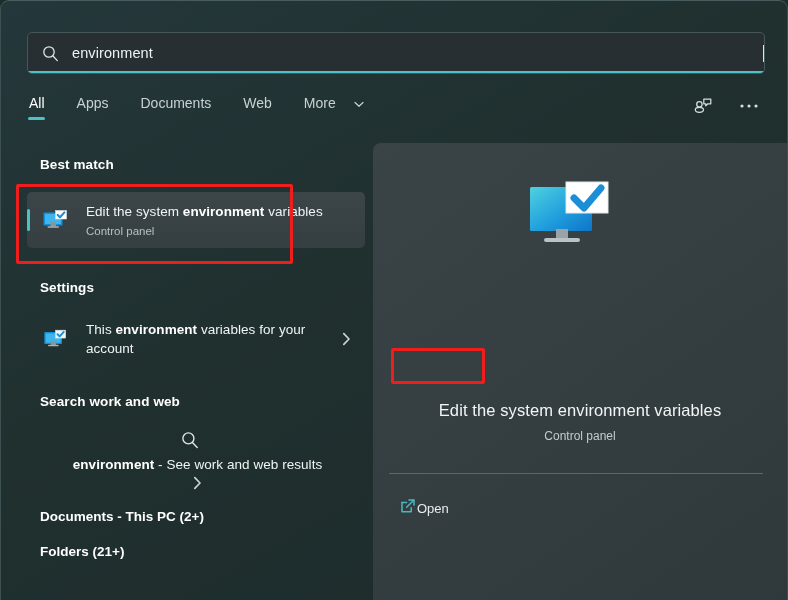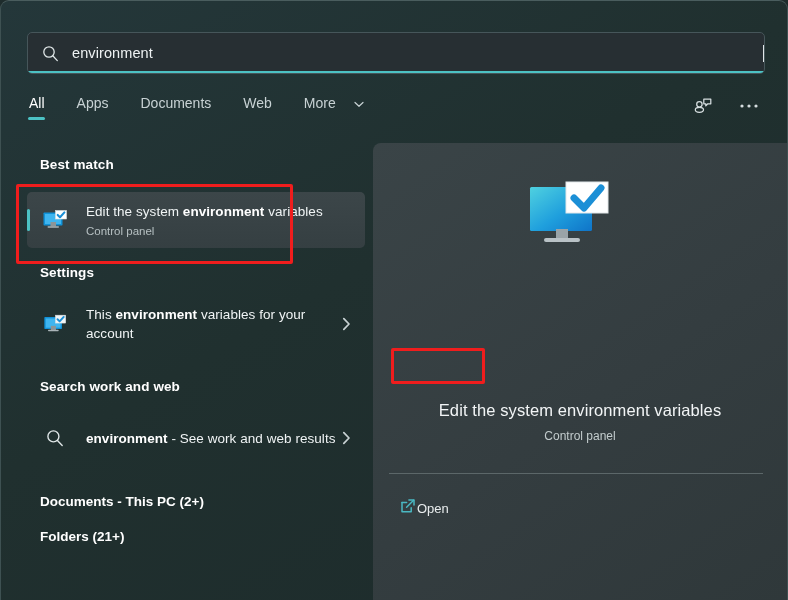--- a/index.html
+++ b/index.html
@@ -350,21 +350,21 @@
           <rect x="14.5" y="4.5" width="11" height="8.5" fill="#ffffff" stroke="#d9dfe1" stroke-width="0.6"></rect>
           <polyline points="16.7,8.9 19.0,11.2 23.4,6.4" fill="none" stroke="#1b8fd6" stroke-width="2.1" stroke-linecap="round" stroke-linejoin="round"></polyline>
         </svg>
       </span>
       <span class="row-text">
         <span class="row-title"><span>Edit the system </span><b>environment</b><span> variables</span></span>
         <span class="row-sub" style="display:block;">Control panel</span>
       </span>
     </div>
 
-    <div class="section-header" style="margin-top:17px;">Settings</div>
+    <div class="section-header" style="margin-top:32px;">Settings</div>
 
     <div class="result-row" style="margin-top:16px;">
       <span class="row-icon">
         <svg width="26" height="26" viewBox="0 0 28 28">
           <rect x="2.5" y="6.5" width="19" height="13" rx="0.8" fill="#1192d8"></rect>
           <rect x="4" y="8" width="16" height="10" fill="#3fb5ef"></rect>
           <rect x="9.5" y="16" width="5.5" height="4.4" fill="#8b9599"></rect>
           <rect x="6.5" y="20.2" width="11.5" height="1.5" rx="0.7" fill="#aab4b8"></rect>
           <rect x="14.5" y="4.5" width="11" height="8.5" fill="#f2f5f6" stroke="#d9dfe1" stroke-width="0.6"></rect>
           <polyline points="16.7,8.9 19.0,11.2 23.4,6.4" fill="none" stroke="#1b8fd6" stroke-width="2.1" stroke-linecap="round" stroke-linejoin="round"></polyline>
@@ -375,21 +375,21 @@
       </span>
       <span class="row-chevron">
         <svg width="9" height="14" viewBox="0 0 9 14">
           <polyline points="1.8,1.6 7,7 1.8,12.4" fill="none" stroke="#c9d2d4" stroke-width="1.7" stroke-linecap="round" stroke-linejoin="round"></polyline>
         </svg>
       </span>
     </div>
 
     <div class="section-header" style="margin-top:27px;">Search work and web</div>
 
-    <div class="result-row" style="margin-top:16px;">
+    <div class="result-row" style="margin-top:16px;flex-direction:column;">
       <span class="row-icon">
         <svg width="18" height="18" viewBox="0 0 17 17">
           <circle cx="7" cy="7" r="5.2" fill="none" stroke="#dfe6e7" stroke-width="1.3"></circle>
           <line x1="10.8" y1="10.8" x2="15.3" y2="15.6" stroke="#dfe6e7" stroke-width="1.3" stroke-linecap="round"></line>
         </svg>
       </span>
       <span class="row-text">
         <span class="row-title"><b>environment</b><span> - See work and web results</span></span>
       </span>
       <span class="row-chevron">

